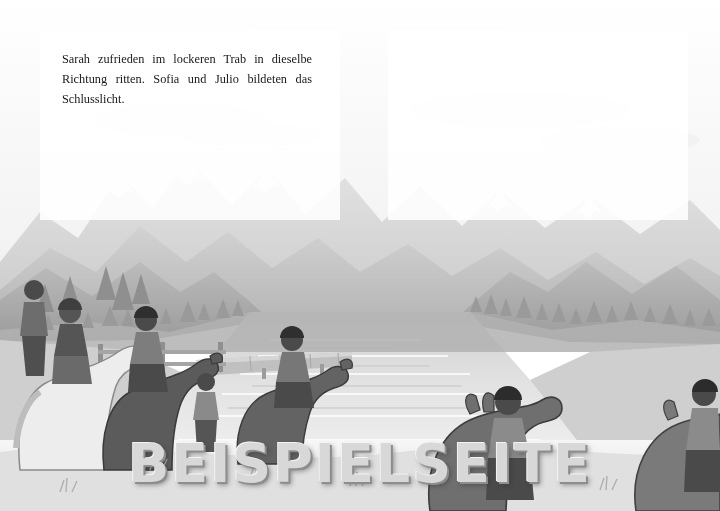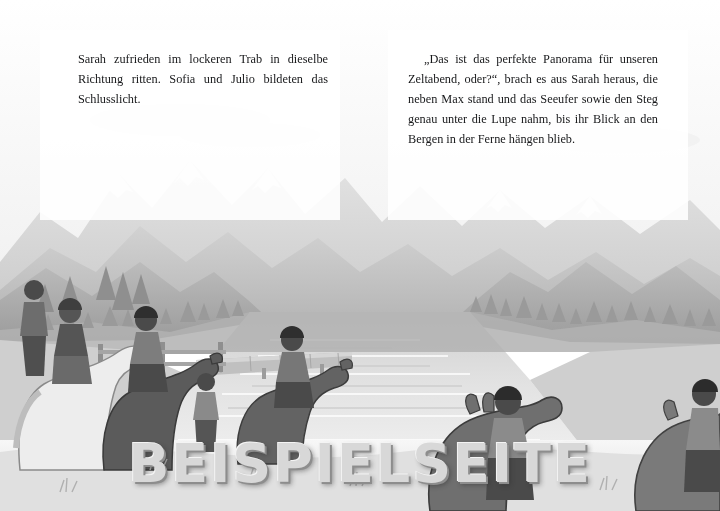--- a/index.html
+++ b/index.html
@@ -44,21 +44,21 @@
   .column {
     position: absolute;
     top: 50px;
     width: 250px;
     font-size: 12.3px;
     line-height: 1.62;
     color: #17181a;
     text-align: justify;
     pointer-events: auto;
   }
-  .column.left  { left: 62px; margin-left: 16px; }
+  .column.left  { left: 62px; }
   .column.right { left: 408px; }
   .para {
     margin: 0;
   }
   .para.indent {
     text-indent: 16px;
   }
 
   
   .watermark {
@@ -304,19 +304,18 @@
       <rect x="40" y="30" width="300" height="190" fill="#ffffff" opacity="0.88"></rect>
       <rect x="388" y="30" width="300" height="190" fill="#ffffff" opacity="0.88"></rect>
     </svg>
   </div>
 
   <div class="text-layer">
     <div class="column left">
       <p class="para">Sarah zufrieden im lockeren Trab in dieselbe Richtung ritten. Sofia und Julio bildeten das Schlusslicht.</p>
     </div>
     <div class="column right">
-      <p class="para indent">„Das ist das perfekte Panorama für unseren Zeltabend, oder?“, brach es aus Sarah heraus, die neben Max stand und das Seeufer sowie den Steg genau unter die Lupe nahm, bis ihr Blick an den Bergen in der Ferne hängen blieb.</p>
     </div>
   </div>
 
   <div class="watermark">BEISPIELSEITE</div>
 
 </div>
 
 </body></html>

